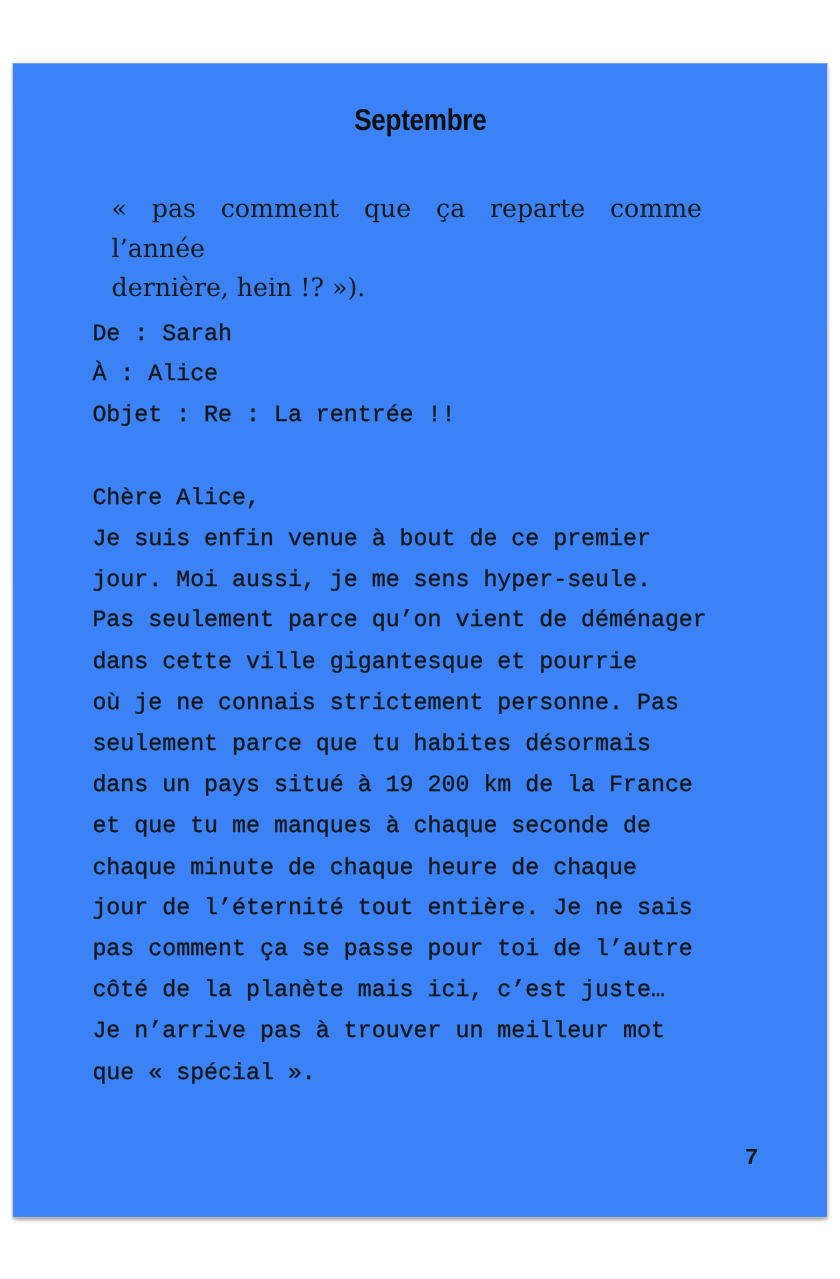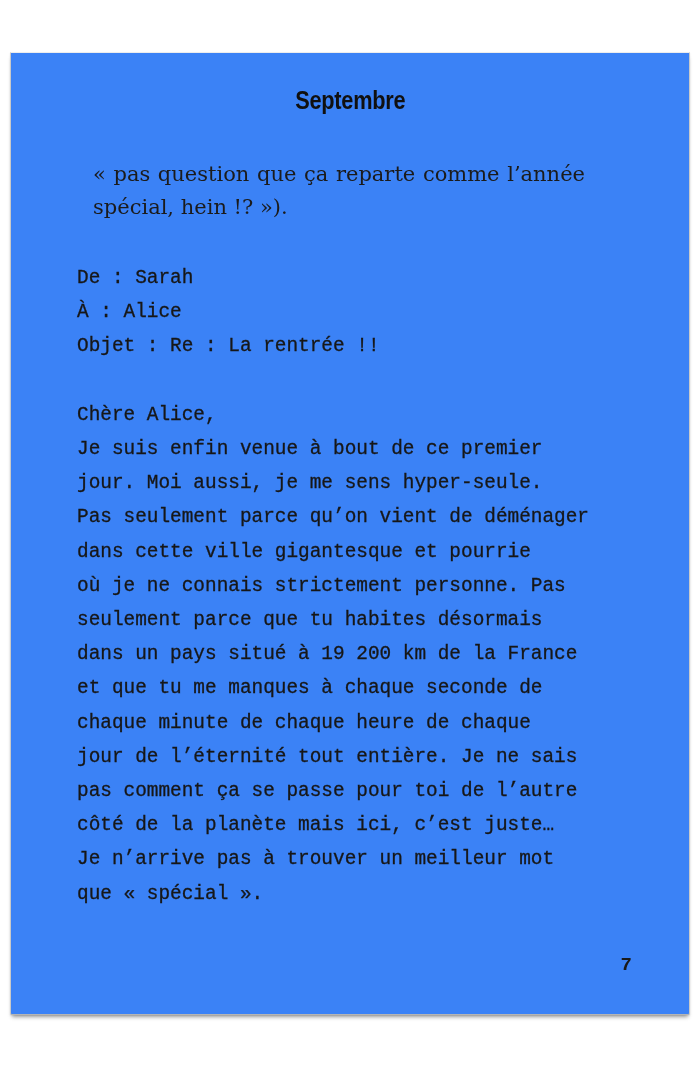--- a/index.html
+++ b/index.html
@@ -93,22 +93,22 @@
 <body>
 
 <div class="canvas">
   <div class="page">
 
     <div class="title-wrap">
       <span class="title-text">Septembre</span>
     </div>
 
     <div class="intro">
-        <div class="line">« pas question que ça reparte comme l’année</div>
-        <div class="line">spécial, hein !? »).</div>
+        <div class="line">« pas comment que ça reparte comme l’année</div>
+        <div class="line">dernière, hein !? »).</div>
       </div>
 
     <div class="email"><div class="line">De : Sarah</div><div class="line">À : Alice</div><div class="line">Objet : Re : La rentrée !!</div><div class="line">&nbsp;</div><div class="line">Chère Alice,</div><div class="line">Je suis enfin venue à bout de ce premier</div><div class="line">jour. Moi aussi, je me sens hyper-seule.</div><div class="line">Pas seulement parce qu’on vient de déménager</div><div class="line">dans cette ville gigantesque et pourrie</div><div class="line">où je ne connais strictement personne. Pas</div><div class="line">seulement parce que tu habites désormais</div><div class="line">dans un pays situé à 19 200 km de la France</div><div class="line">et que tu me manques à chaque seconde de</div><div class="line">chaque minute de chaque heure de chaque</div><div class="line">jour de l’éternité tout entière. Je ne sais</div><div class="line">pas comment ça se passe pour toi de l’autre</div><div class="line">côté de la planète mais ici, c’est juste…</div><div class="line">Je n’arrive pas à trouver un meilleur mot</div><div class="line">que « spécial ».</div></div>
 
     <div class="pagenum">7</div>
 
   </div>
 </div>
 
 </body></html>

